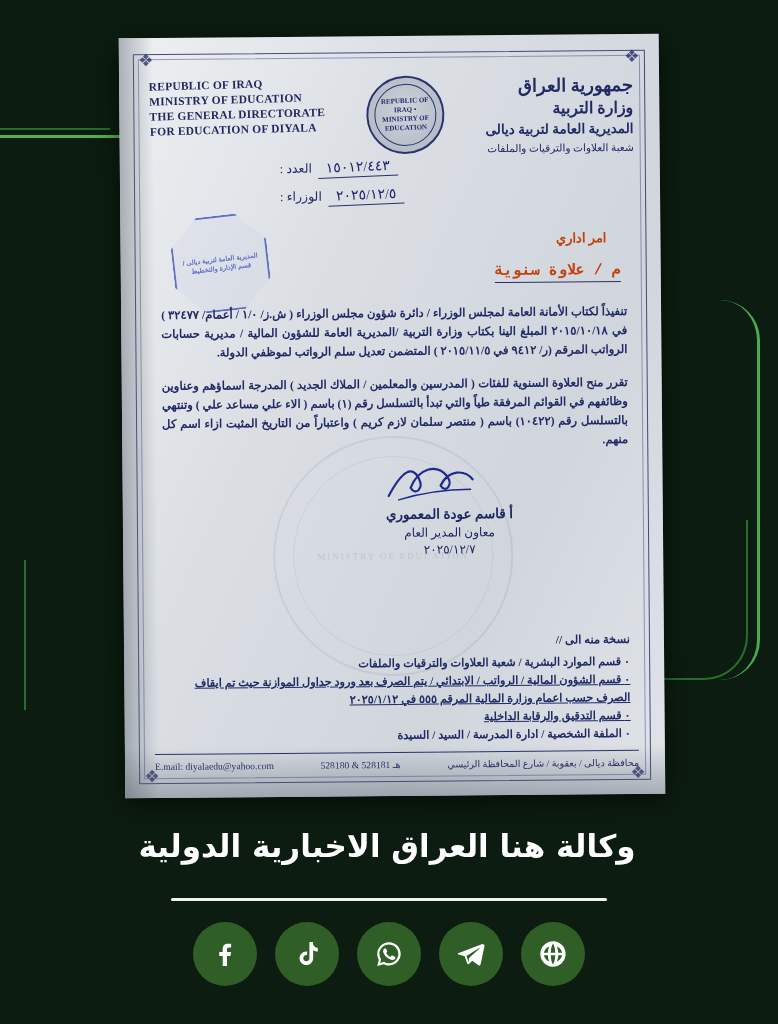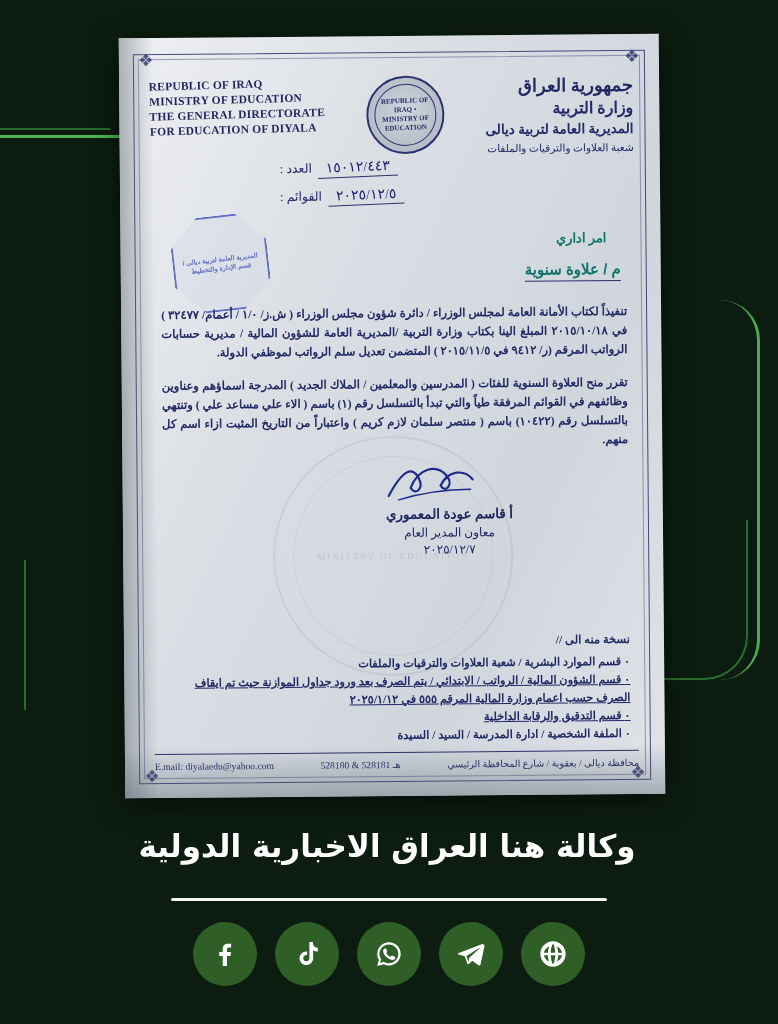--- a/index.html
+++ b/index.html
@@ -185,28 +185,28 @@
     display:flex; align-items:center; justify-content:center;
     background: rgba(80,104,220,.06);
   }
   .stamp-oct .oct-in {
     font-size: 6.5px; line-height:9px; text-align:center; direction:rtl;
     color:#2f42b5; font-weight:bold; padding: 8px;
   }
 
   .subject {
     position:absolute; right: 40px; top: 196px;
-    direction: rtl; text-align: right; color:#0f766e;
+    direction: rtl; text-align: right; color:#c2410c;
   }
   .subject .admin {
     font-family:"Liberation Serif", serif; font-size: 13px; font-weight: bold;
     margin-bottom: 14px; margin-right: 14px;
   }
   .subject .mline {
-    font-family:Liberation Sans, sans-serif; font-size: 15px; font-weight: bold;
+    font-family:Liberation Mono, monospace; font-size: 15px; font-weight: bold;
     border-bottom: 1.2px solid #2a2f6b; display:inline-block; padding-bottom:2px;
   }
 
   .body {
     position: absolute; right: 34px; left: 40px; top: 268px;
     direction: rtl; text-align: justify;
     color: #222a66;
     font-family: "Liberation Serif", serif;
     font-size: 11.6px;
     line-height: 19px;
@@ -332,21 +332,21 @@
         <div class="l4">شعبة العلاوات والترقيات والملفات</div>
       </div>
     </div>
 
     <div class="numline n1">
       <span class="hand">١٥٠١٢/٤٤٣</span>
       <span class="lbl">العدد :</span>
     </div>
     <div class="numline n2">
       <span class="hand">٢٠٢٥/١٢/٥</span>
-      <span class="lbl">القوائم :</span>
+      <span class="lbl">الوزراء :</span>
     </div>
 
     <div class="stamp-oct">
       <div class="oct">
         <div class="oct-in">المديرية العامة لتربية ديالى / قسم الإدارة والتخطيط</div>
       </div>
     </div>
 
     <div class="subject">
       <div class="admin">امر اداري</div>

